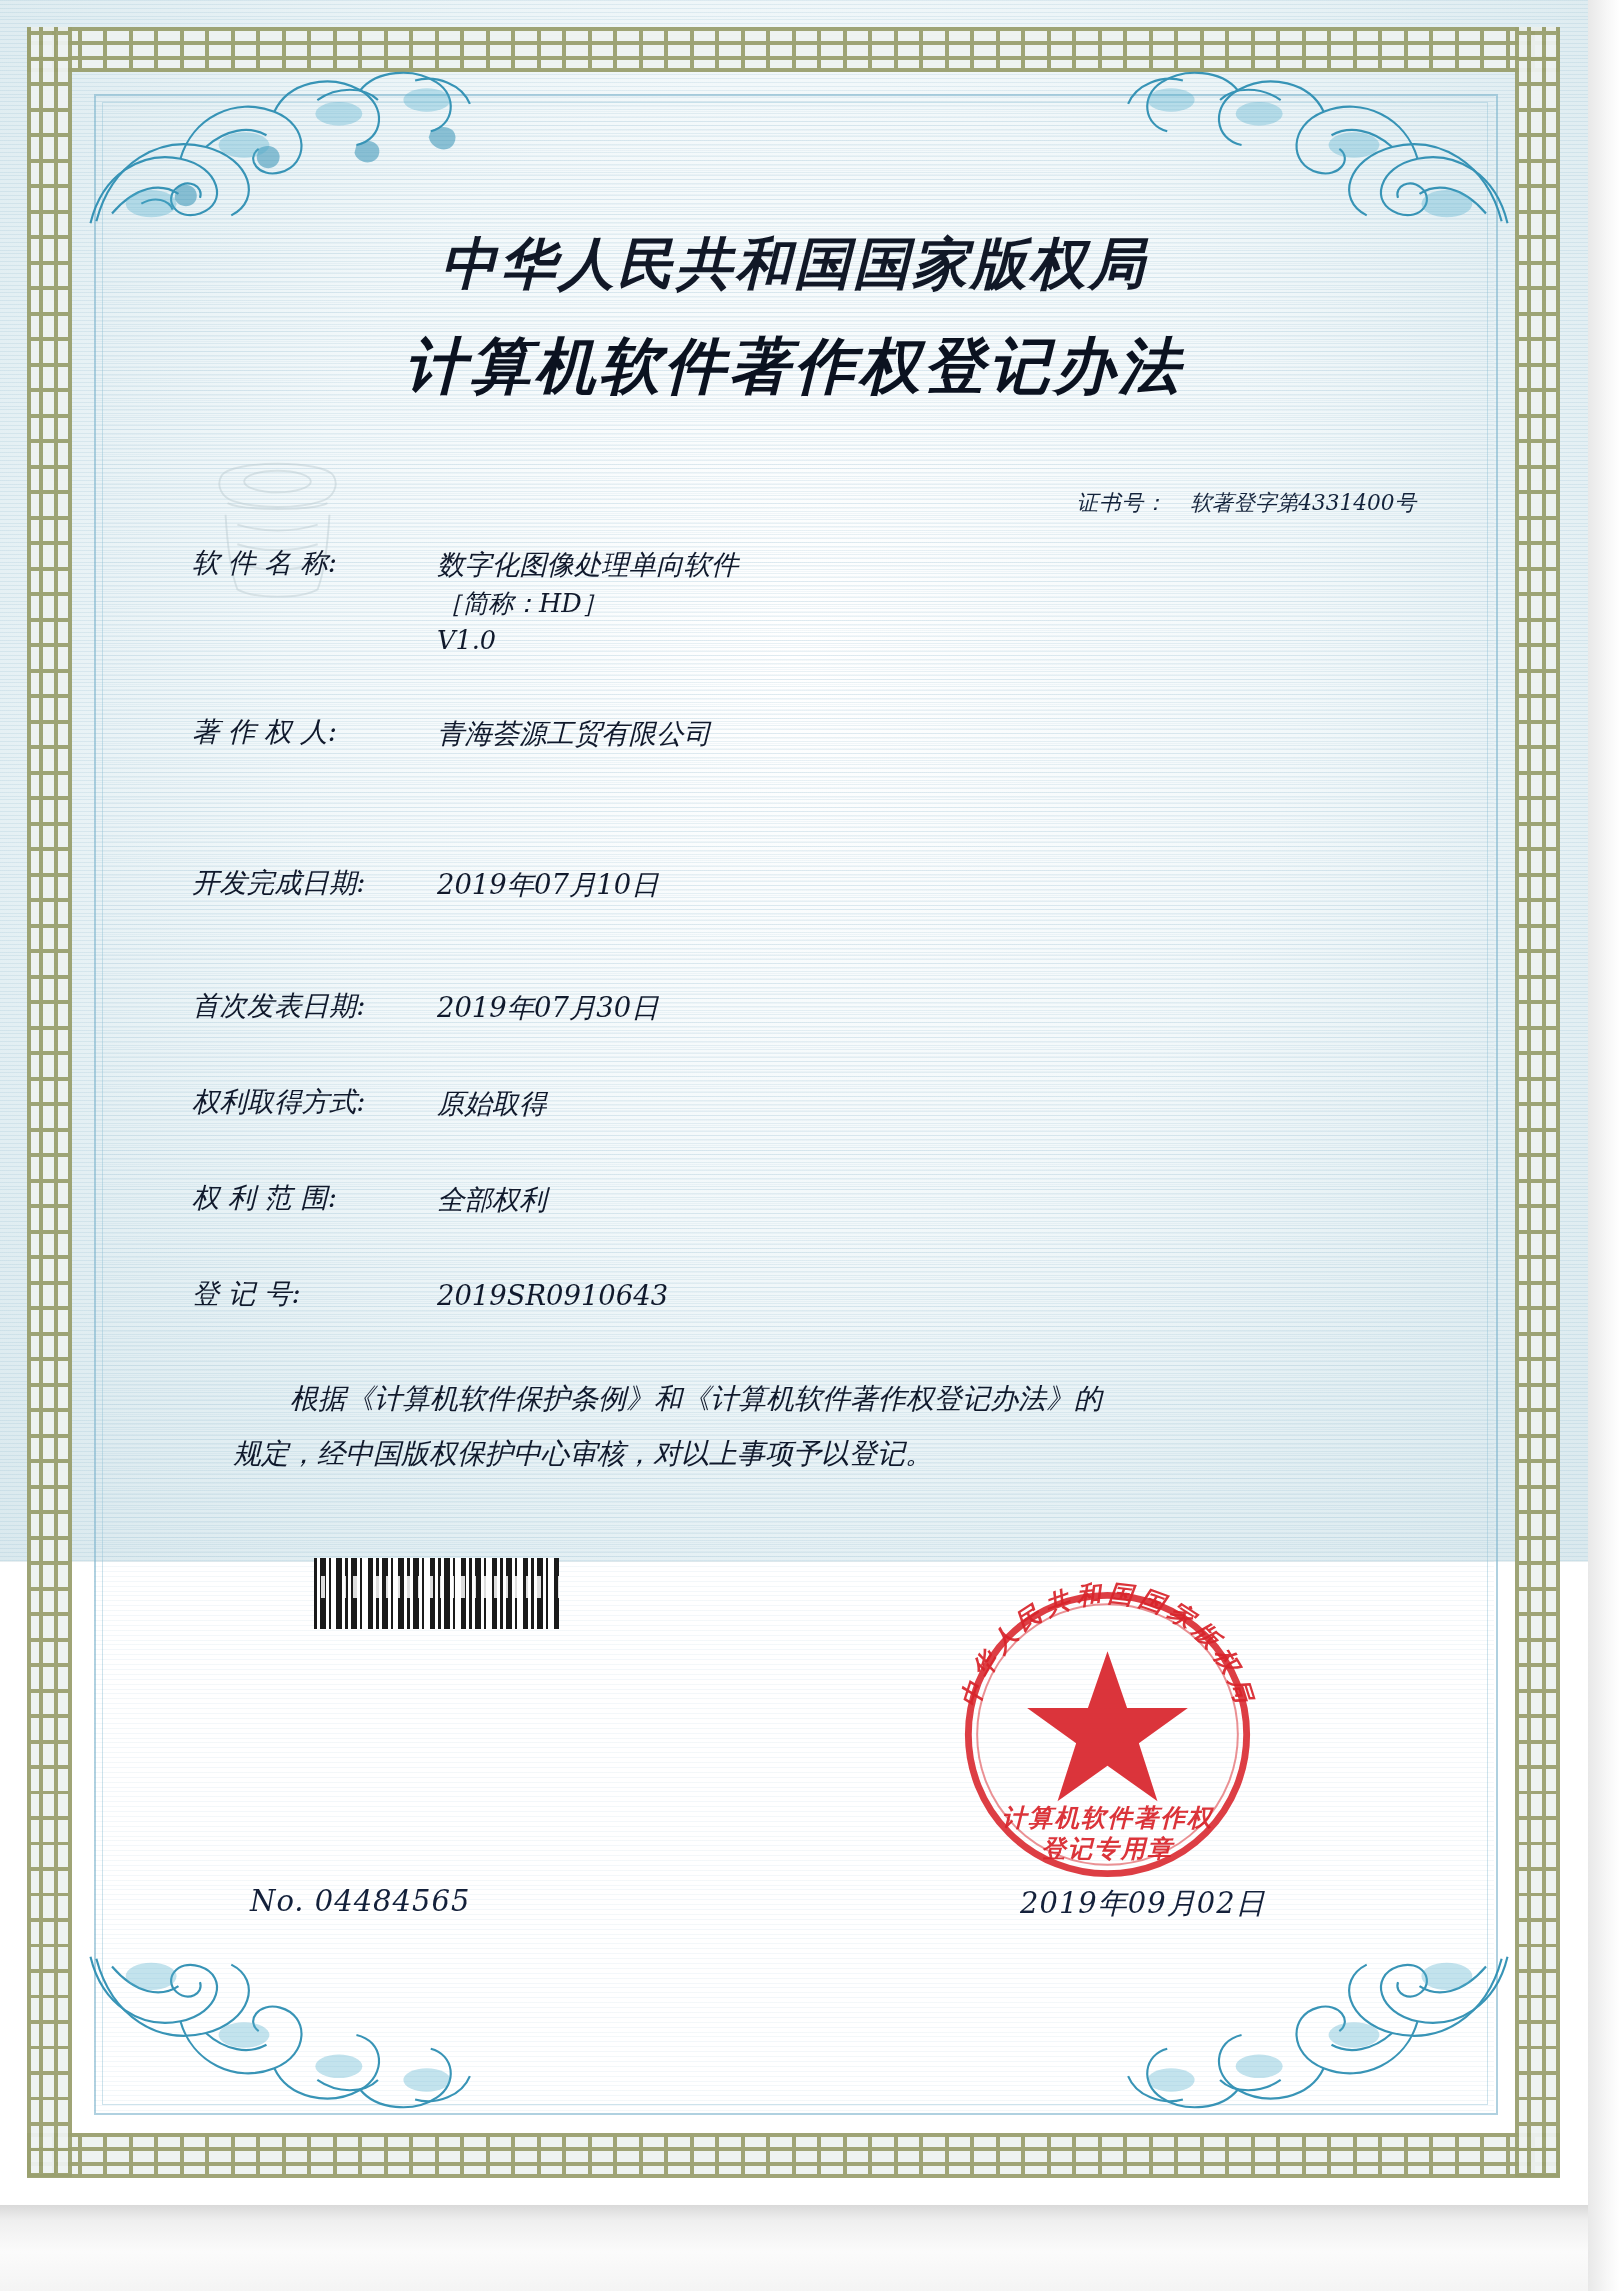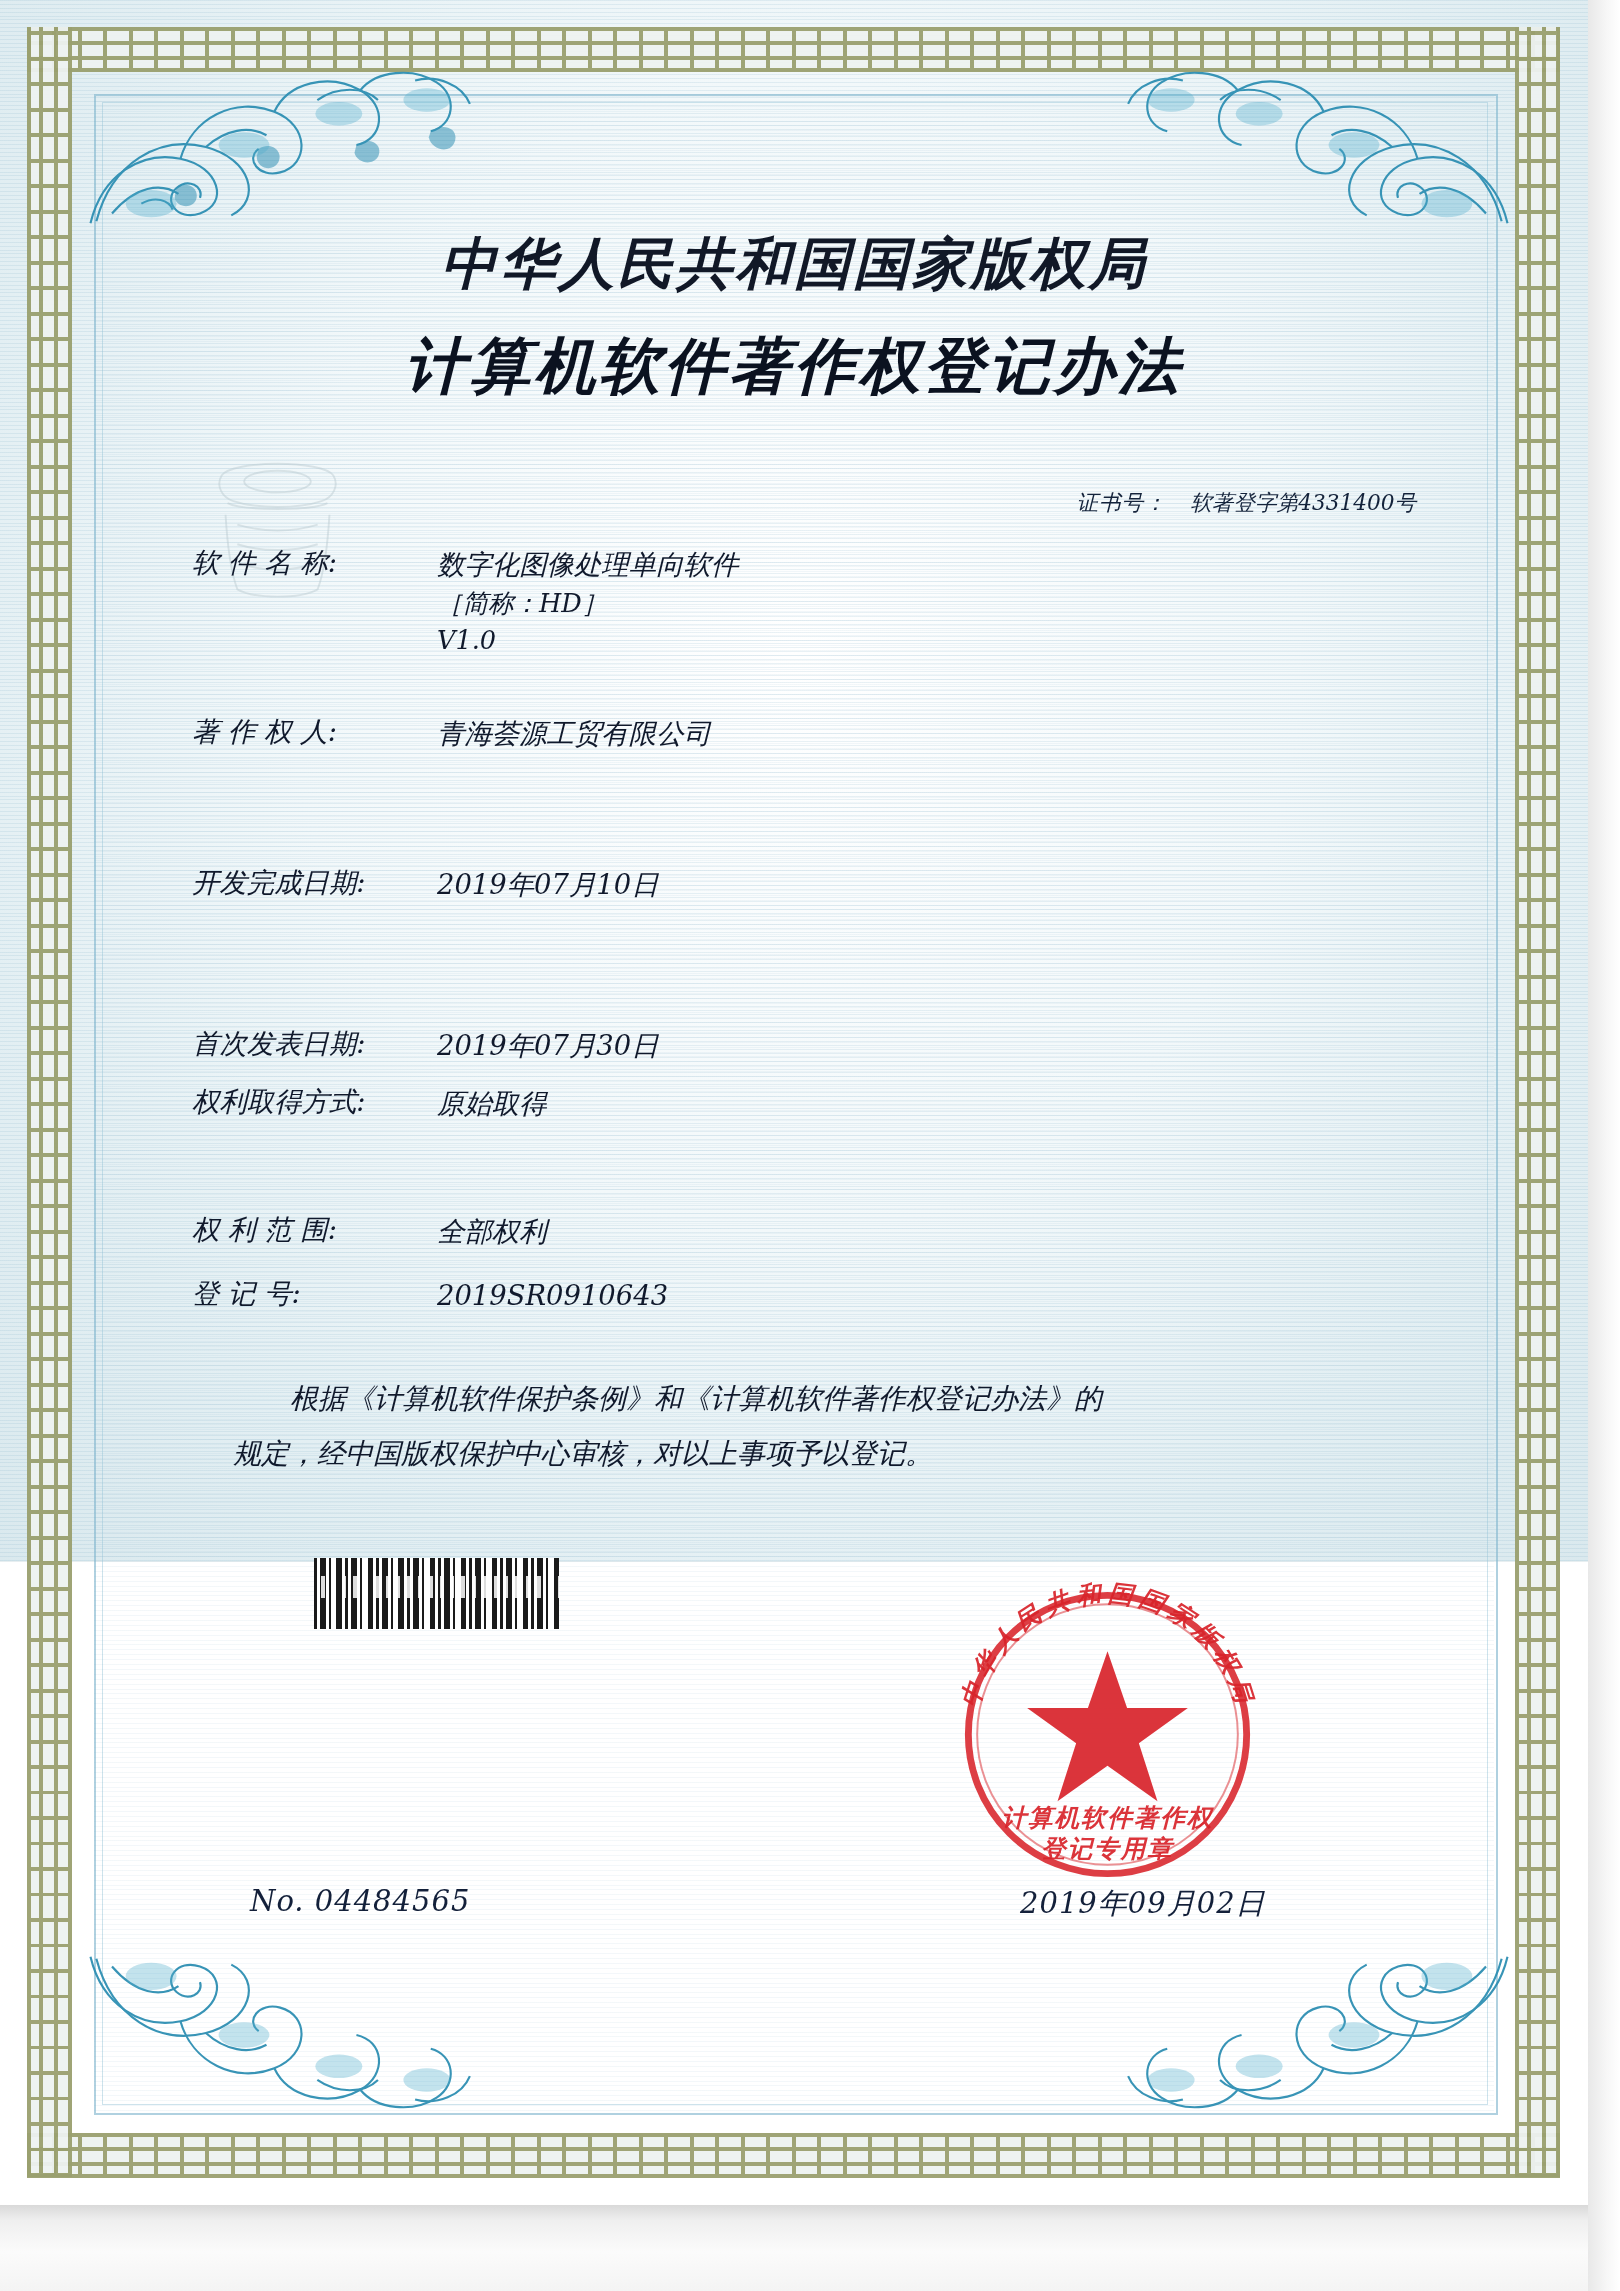--- a/index.html
+++ b/index.html
@@ -204,23 +204,23 @@
     display: inline-block;
     font-size: 27.4px;
     vertical-align: top;
     line-height: 1.45;
   }
   .field-value .sub { display: block; font-size: 25.5px; }
 
   #row-name        { top: 545px; }
   #row-owner       { top: 714px; }
   #row-devdate     { top: 865px; }
-  #row-pubdate     { top: 1026px; }
+  #row-pubdate     { top: 988px; }
   #row-acquire     { top: 1084px; }
-  #row-scope       { top: 1180px; margin-top: 32px; }
+  #row-scope       { top: 1180px; }
   #row-regno       { top: 1276px; }
 
   
   #statement {
     position: absolute;
     left: 233px;
     top: 1372px;
     width: 1157px;
     font-family: "DejaVu Serif", serif;
     font-size: 28px;

